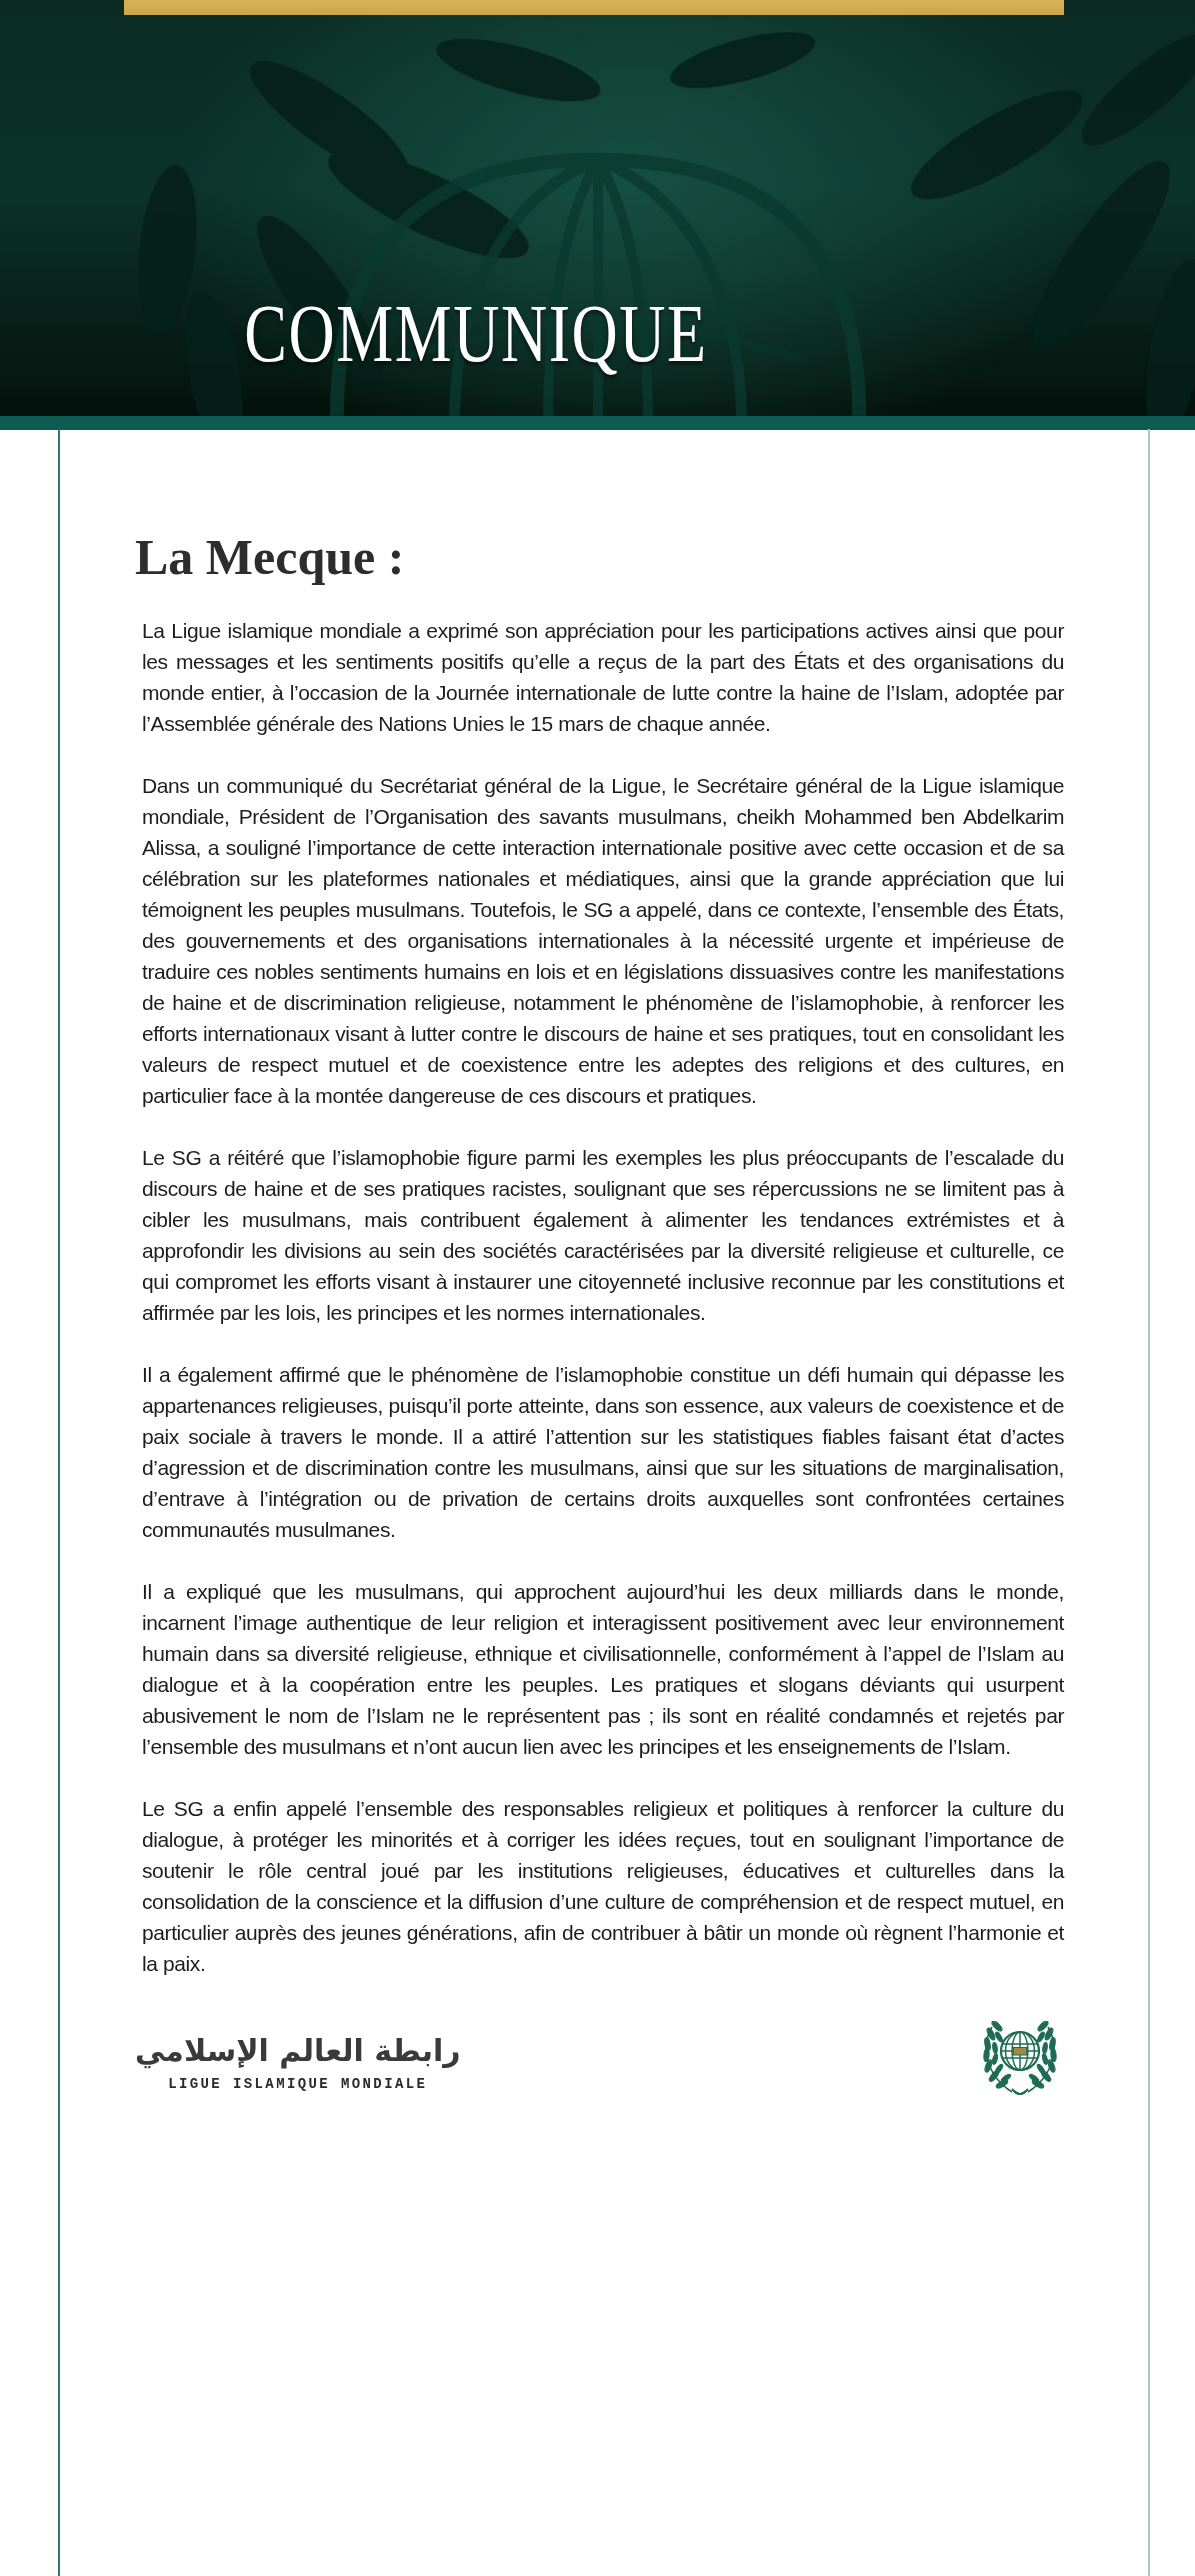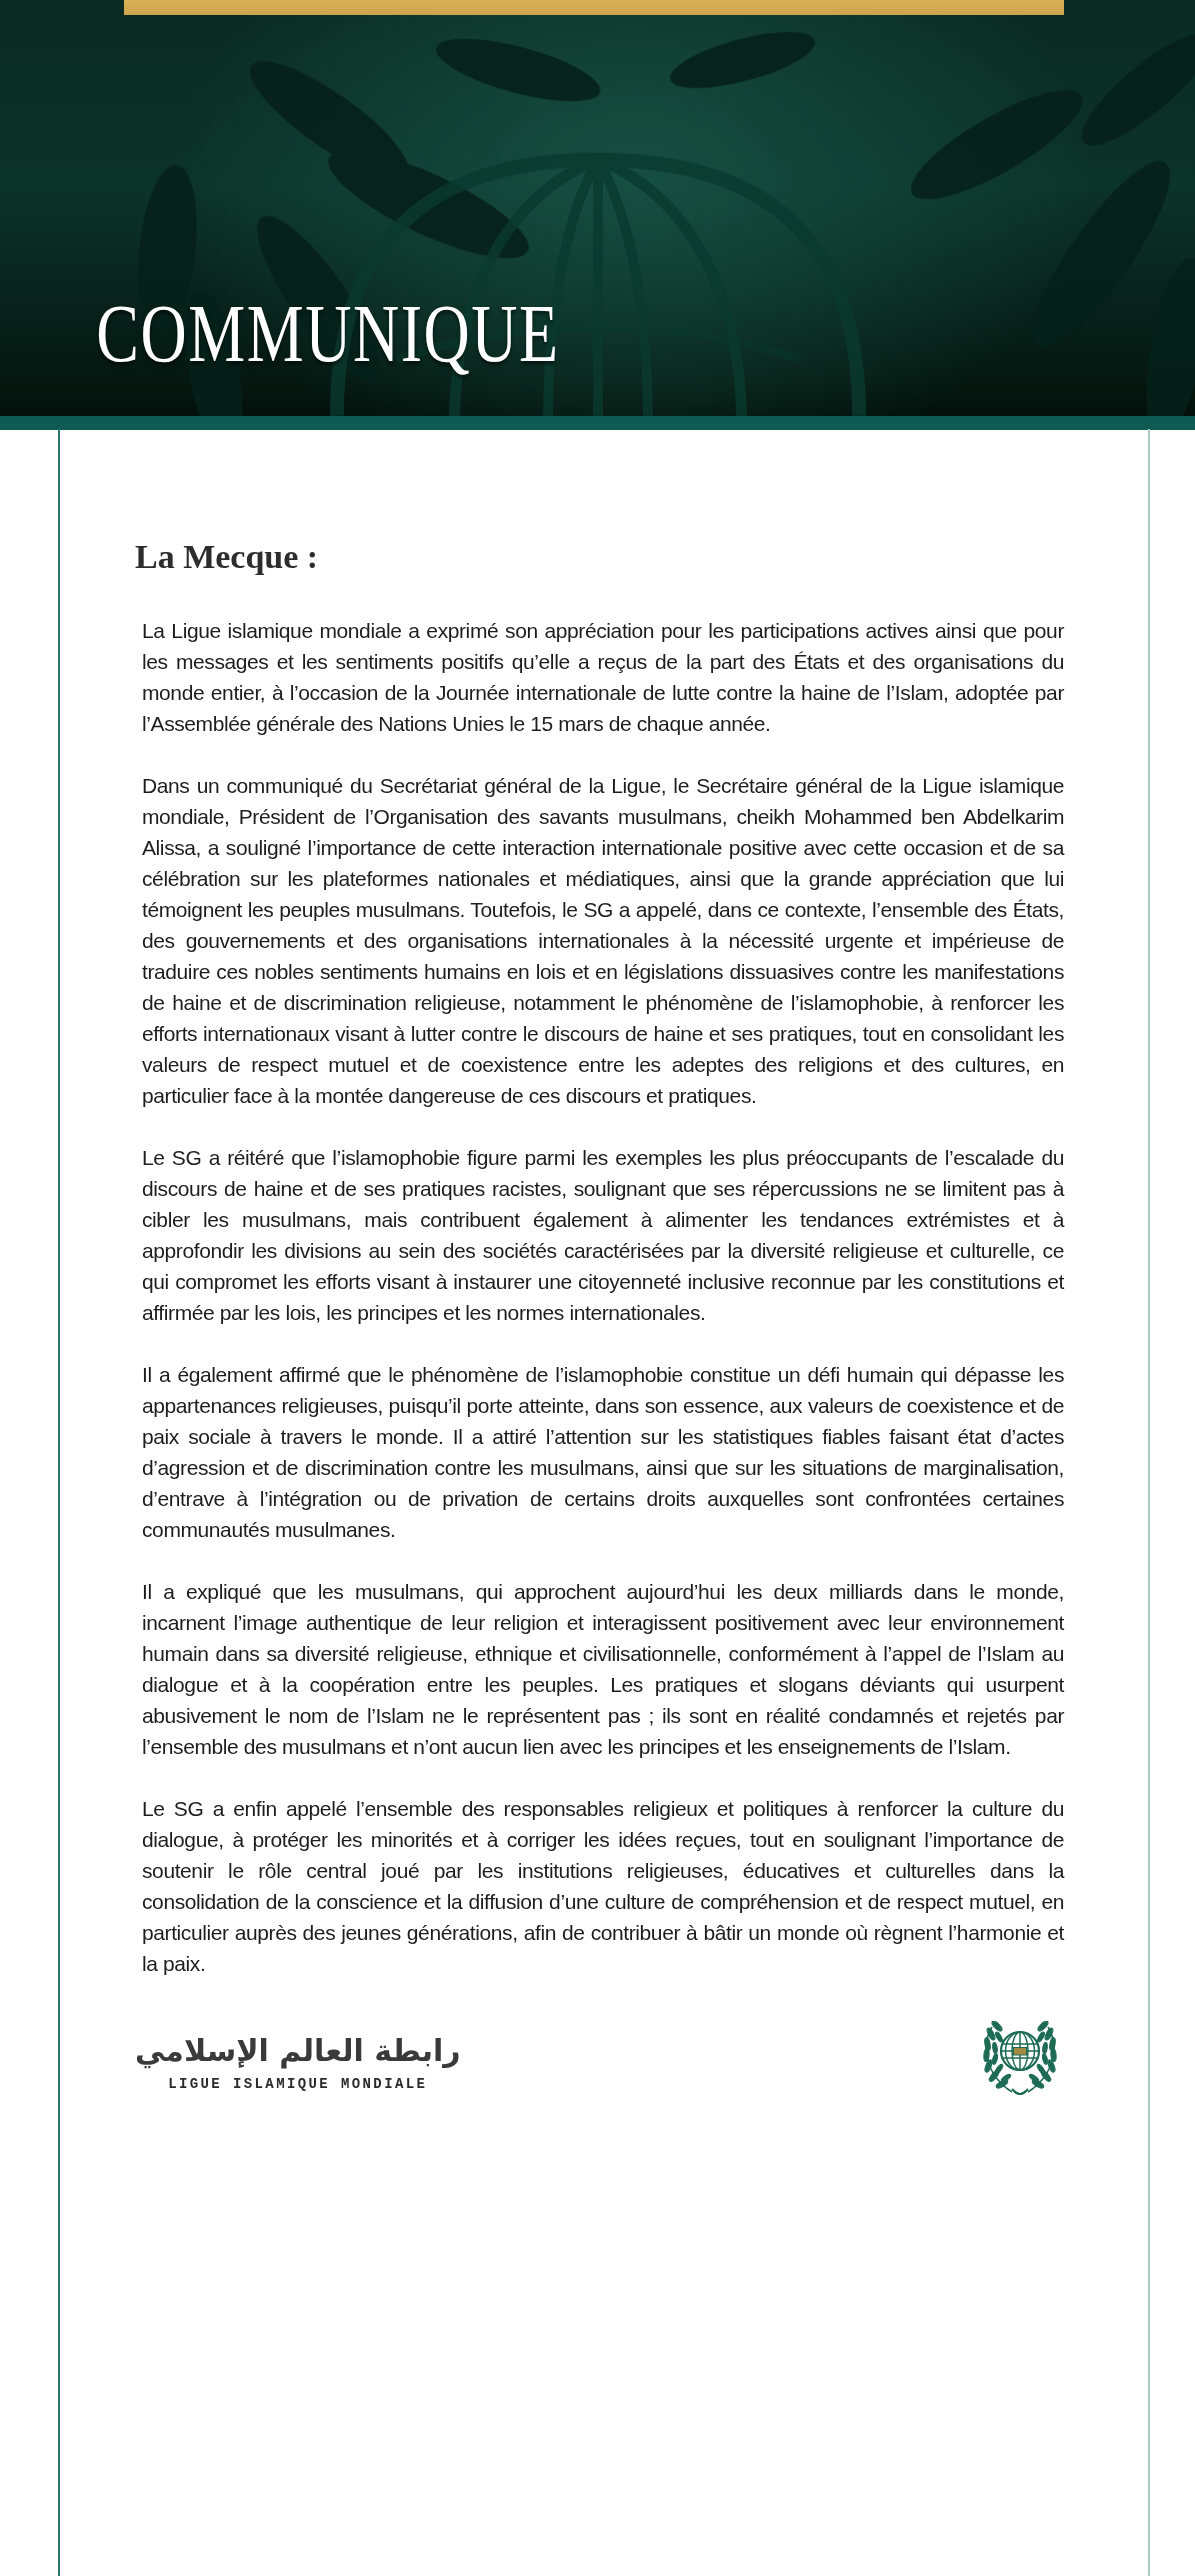--- a/index.html
+++ b/index.html
@@ -15,21 +15,21 @@
       radial-gradient(ellipse 638px 429px at 53% 42%, rgba(24,84,69,.85) 0%, rgba(24,84,69,0) 72%),
       linear-gradient(180deg,#0a2a22 0%,#0c332a 45%,#051710 92%,#03100b 100%);
   }
   .header-deco{position:absolute;top:0;left:0;pointer-events:none;}
   .gold-bar{
     position:absolute;top:0;left:124px;width:940px;height:15px;
     background:linear-gradient(180deg,#d9b257 0%,#cda44c 100%);
   }
   .header-title{
     position:absolute;top:287px;left:0;width:952px;height:100px;
-    line-height:94px;padding-left:31px;
+    text-align:center;line-height:94px;
   }
   .header-title span{
     display:inline-block;transform:scaleX(.78);transform-origin:center;
     font-family:"Liberation Serif",serif;font-weight:400;
     font-size:82px;letter-spacing:2px;color:#ffffff;
     text-shadow:0 3px 4px rgba(0,0,0,.55);
   }
   .teal-band{
     position:absolute;top:416px;left:0;width:1196px;height:14px;
     background:#0e5b53;
@@ -43,21 +43,21 @@
     position:absolute;top:429px;left:1148px;width:2px;height:2147px;
     background:#a9c8c2;
   }
   
   .doc{
     position:absolute;top:429px;left:135px;width:929px;
   }
   .city-heading{
     margin:106px 0 0 0;
     font-family:"Liberation Serif",serif;font-weight:700;
-    font-size:34px;line-height:44px;color:#2d2d2d;
+    font-size:50px;line-height:44px;color:#2d2d2d;
   }
   .doc p{
     margin:0 0 31px 7px;
     font-size:21px;line-height:31px;letter-spacing:-0.4px;
     color:#1d1d1d;text-align:justify;
   }
   .doc p:first-of-type{margin-top:36px;}
   
   .footer-logo{
     margin-top:42px;

